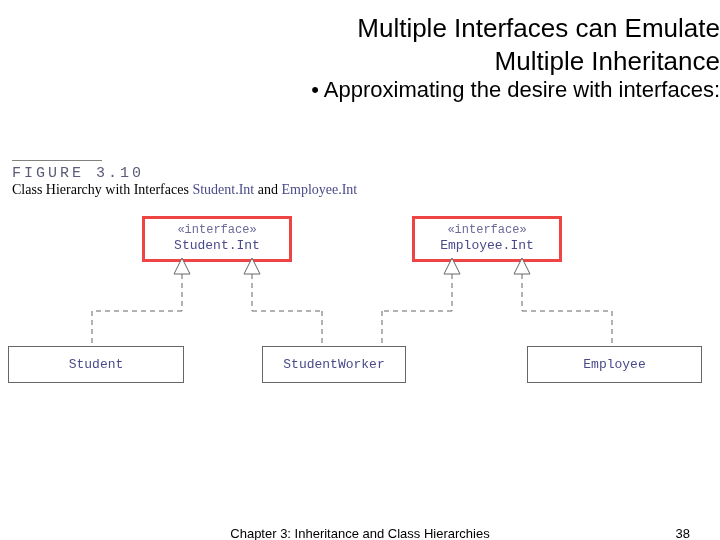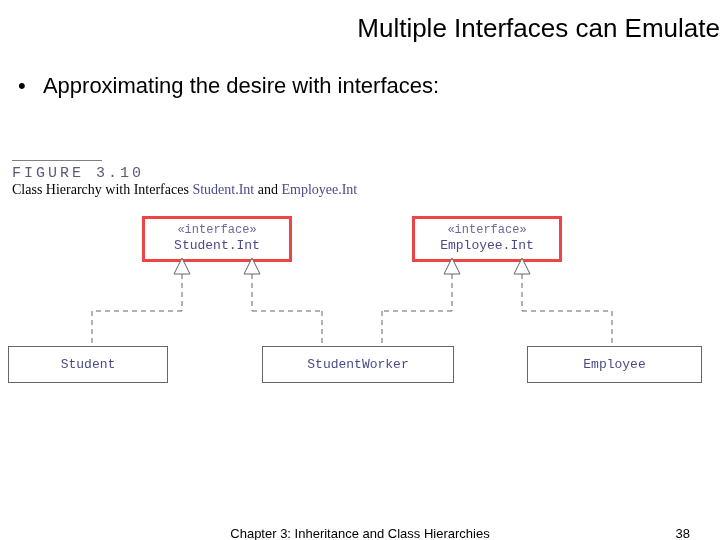--- a/index.html
+++ b/index.html
@@ -13,24 +13,24 @@
   }
   .slide-title {
     text-align: right;
     font-size: 26px;
     font-weight: normal;
     color: #000;
     padding-top: 12px;
     line-height: 1.25;
   }
   .bullet-row {
-    margin-top: 28px;
     padding-left: 18px;
     font-size: 22px;
     color: #000;
+    text-align: right;
   }
   .bullet-dot {
     display: inline-block;
     width: 20px;
   }
   .figure-wrap {
     position: absolute;
     left: 12px;
     top: 160px;
     width: 696px;
@@ -107,20 +107,21 @@
   .footer-right {
     position: absolute;
     right: 30px;
   }
 </style>
 </head>
 <body>
 
 <h1 class="slide-title">
   <span>Multiple Interfaces can Emulate</span><br>
+  <span>Multiple Inheritance</span>
 </h1>
 
 <div class="bullet-row">
   <span class="bullet-dot">•</span>
   <span>Approximating the desire with interfaces:</span>
 </div>
 
 <div class="figure-wrap">
   <hr class="fig-rule">
   <div class="fig-label">FIGURE 3.10</div>
@@ -133,25 +134,25 @@
     <div class="ibox" style="left:130px; top:0; width:150px;">
       <div class="stereo">«interface»</div>
       <div class="iname">Student.Int</div>
     </div>
 
     <div class="ibox" style="left:400px; top:0; width:150px;">
       <div class="stereo">«interface»</div>
       <div class="iname">Employee.Int</div>
     </div>
 
-    <div class="cbox" style="left:-4px; top:130px; width:160px;">
+    <div class="cbox" style="left:-4px; top:130px; width:176px;">
       <span>Student</span>
     </div>
 
-    <div class="cbox" style="left:250px; top:130px; width:192px;">
+    <div class="cbox" style="left:250px; top:130px; width:144px;">
       <span>StudentWorker</span>
     </div>
 
     <div class="cbox" style="left:515px; top:130px; width:175px;font-family:Liberation Mono, monospace;">
       <span>Employee</span>
     </div>
 
     <svg class="connectors">
 
       <polygon points="170,42 162,58 178,58" fill="#fff" stroke="#666" stroke-width="1"></polygon>

